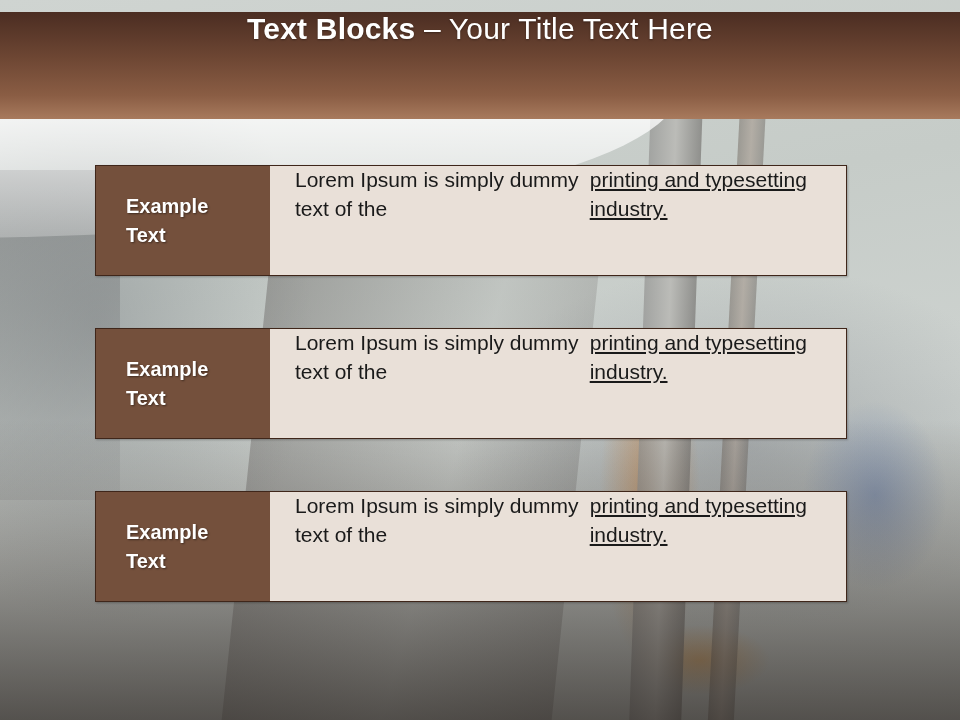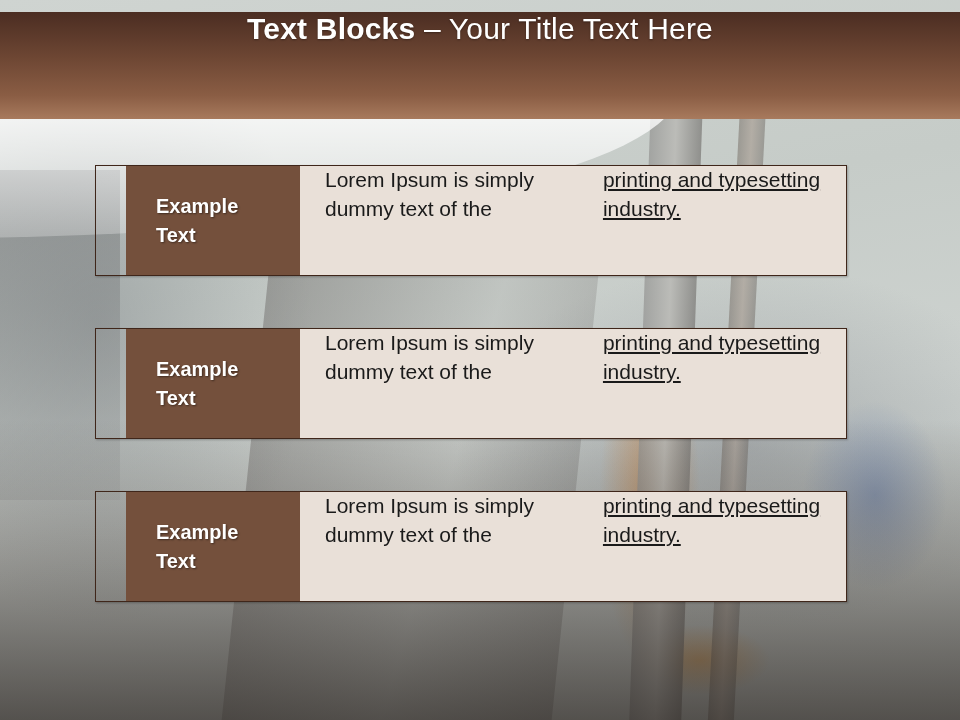--- a/index.html
+++ b/index.html
@@ -158,21 +158,20 @@
     color: #ffffff;
     font-size: 20px;
     font-weight: bold;
     display: flex;
     flex-direction: column;
     justify-content: center;
     padding-left: 30px;
     box-sizing: border-box;
     text-shadow: 1px 1px 2px rgba(0,0,0,0.45);
     line-height: 1.45;
-    margin-left: 30px;
   }
   .block-body {
     flex: 1 1 auto;
     background: #e9e0d8;
     color: #1a1a1a;
     font-size: 21px;
     line-height: 1.38;
     display: flex;
     flex-direction: row;
     justify-content: center;

